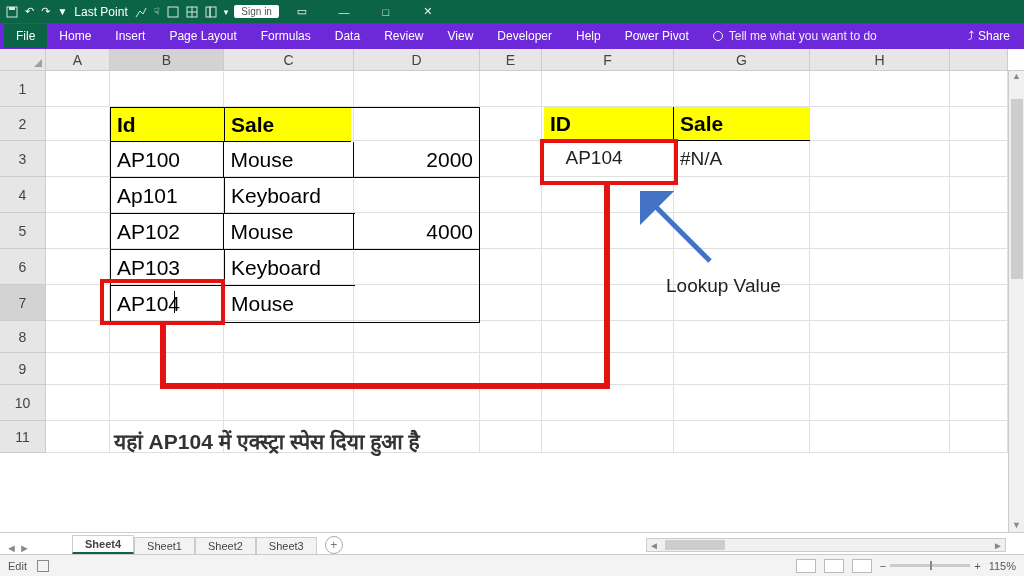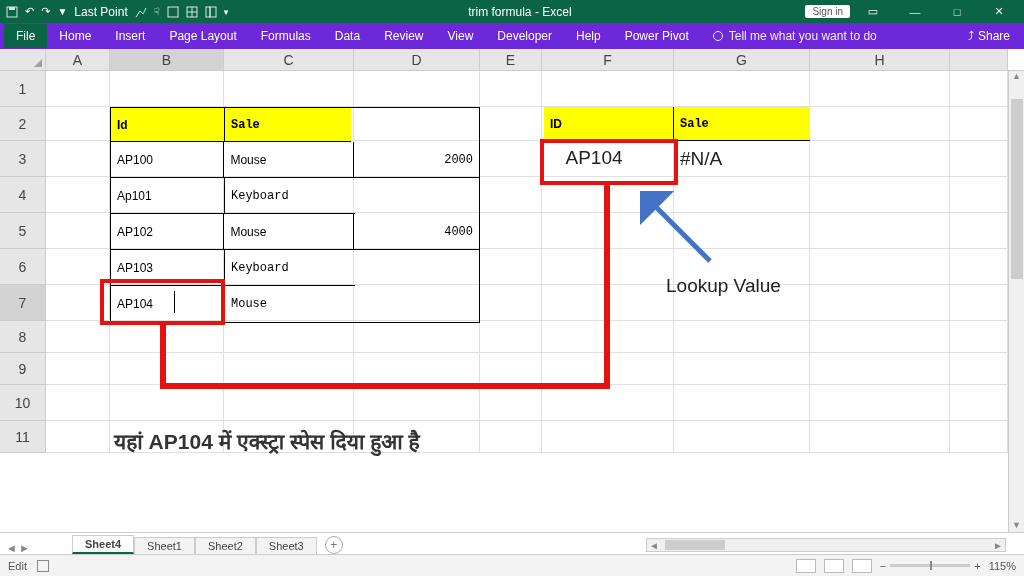--- a/index.html
+++ b/index.html
@@ -33,22 +33,22 @@
   .gridwrap { position:relative; height: calc(576px - 23px - 26px - 22px - 22px - 22px); overflow:hidden; }
   .grid { position:relative; }
   .row { display:flex; }
   .rowh { width:46px; background:#e6e6e6; border-right:1px solid #ccc; border-bottom:1px solid #ccc; font-size:14px; color:#444; display:flex; align-items:center; justify-content:center; }
   .rowh.active { background:#d3d3d3; }
   .cell { border-right:1px solid #e0e0e0; border-bottom:1px solid #e0e0e0; font-size:19px; color:#222; padding:2px 6px; display:flex; align-items:center; background:#fff; }
 
   
   .tbl { position:absolute; border:1px solid #000; }
   .tbl .trow { display:flex; }
-  .tbl .tcell { border-right:1px solid #000; border-bottom:1px solid #000; display:flex; align-items:center; padding:0 6px; font-size:12px; }
-  .tbl .tcell:last-child { border-right:none;font-family:Liberation Mono, monospace; }
+  .tbl .tcell { border-right:1px solid #000; border-bottom:1px solid #000; display:flex; align-items:center; padding:0 6px; font-size:21px; }
+  .tbl .tcell:last-child { border-right:none; }
   .tbl .trow:last-child .tcell { border-bottom:none; }
   .hdr { background:#ffff00; font-weight:700; }
   .rt { justify-content:flex-end; }
 
   
   .redbox { position:absolute; border:4px solid #e61212; }
   .redline { position:absolute; background:#e61212; }
 
   
   .arrow { position:absolute; }
@@ -113,21 +113,20 @@
         <rect x="1" y="1" width="10" height="10" fill="none" stroke="#fff"></rect>
         <line x1="1" y1="6" x2="11" y2="6" stroke="#fff"></line>
         <line x1="6" y1="1" x2="6" y2="11" stroke="#fff"></line>
       </svg>
     <svg class="qat-ico" viewBox="0 0 12 12">
         <rect x="1" y="1" width="4" height="10" fill="none" stroke="#fff"></rect>
         <rect x="5" y="1" width="6" height="10" fill="none" stroke="#fff"></rect>
       </svg>
     <span style="font-size:9px">▾</span>
   </div>
-  <div class="title-center">trim formula  -  Excel</div>
   <div class="title-right">
     <span class="signin">Sign in</span>
     <span class="winbtn">▭</span>
     <span class="winbtn">—</span>
     <span class="winbtn">□</span>
     <span class="winbtn">✕</span>
   </div>
 </div>
 
 <div class="ribbon">

